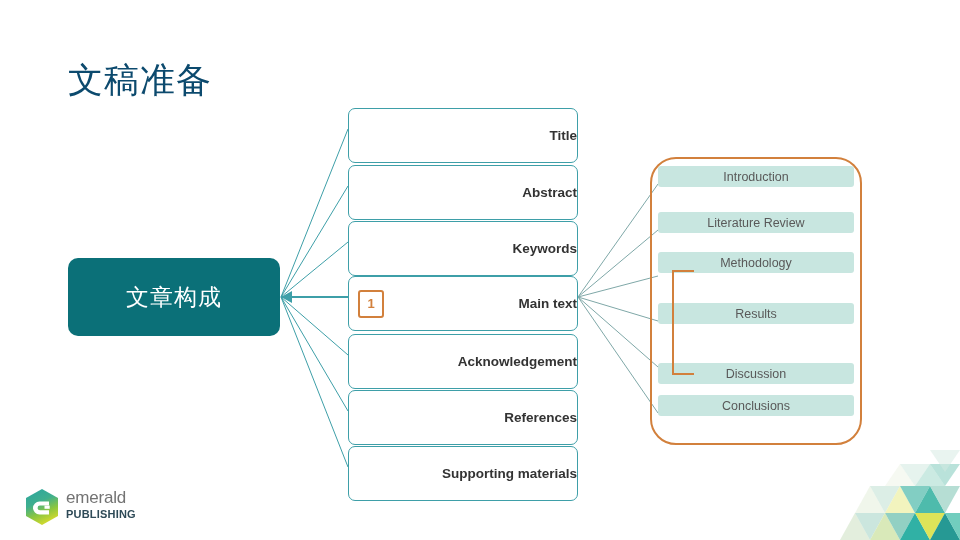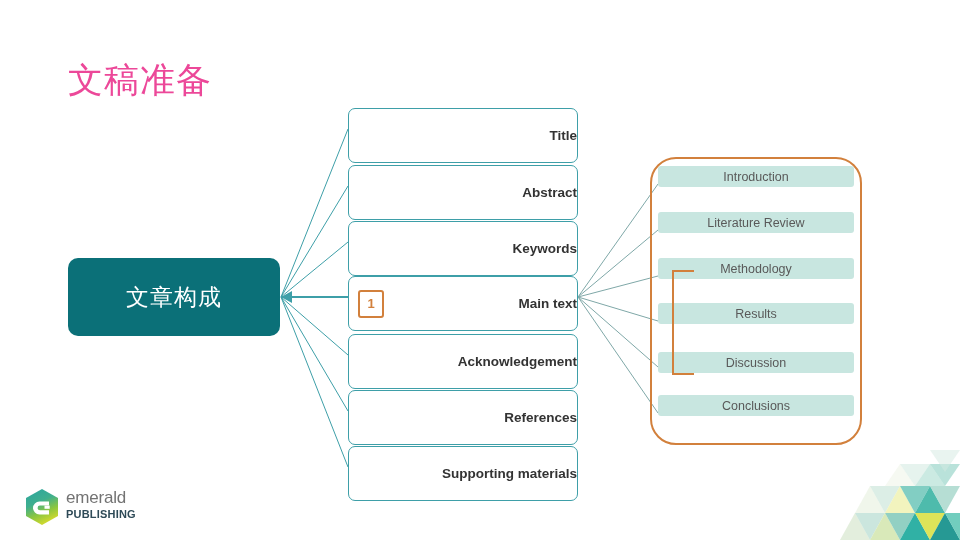--- a/index.html
+++ b/index.html
@@ -18,21 +18,21 @@
     overflow: hidden;
   }
 
   
   #page-title {
     position: absolute;
     left: 68px;
     top: 58px;
     font-size: 35px;
     line-height: 44px;
-    color: #ec4899;
+    color: #0c4a6e;
     letter-spacing: 1px;
     white-space: nowrap;
   }
 
   
   #connectors {
     position: absolute;
     left: 0;
     top: 0;
     width: 960px;
@@ -235,27 +235,27 @@
   <div class="mid-box" style="top:446px">
     <span class="mid-label">Supporting materials</span>
   </div>
 
   <div class="right-box" style="top:166px">
     <span class="right-label">Introduction</span>
   </div>
   <div class="right-box" style="top:212px">
     <span class="right-label">Literature Review</span>
   </div>
-  <div class="right-box" style="top:258px">
+  <div class="right-box" style="top:252px">
     <span class="right-label">Methodology</span>
   </div>
   <div class="right-box" style="top:303px">
     <span class="right-label">Results</span>
   </div>
-  <div class="right-box" style="top:352px">
+  <div class="right-box" style="top:363px">
     <span class="right-label">Discussion</span>
   </div>
   <div class="right-box" style="top:395px">
     <span class="right-label">Conclusions</span>
   </div>
 
   <div id="bracket"></div>
 
   <div id="logo">
     <svg width="40" height="40" viewBox="0 0 40 40" xmlns="http://www.w3.org/2000/svg">

